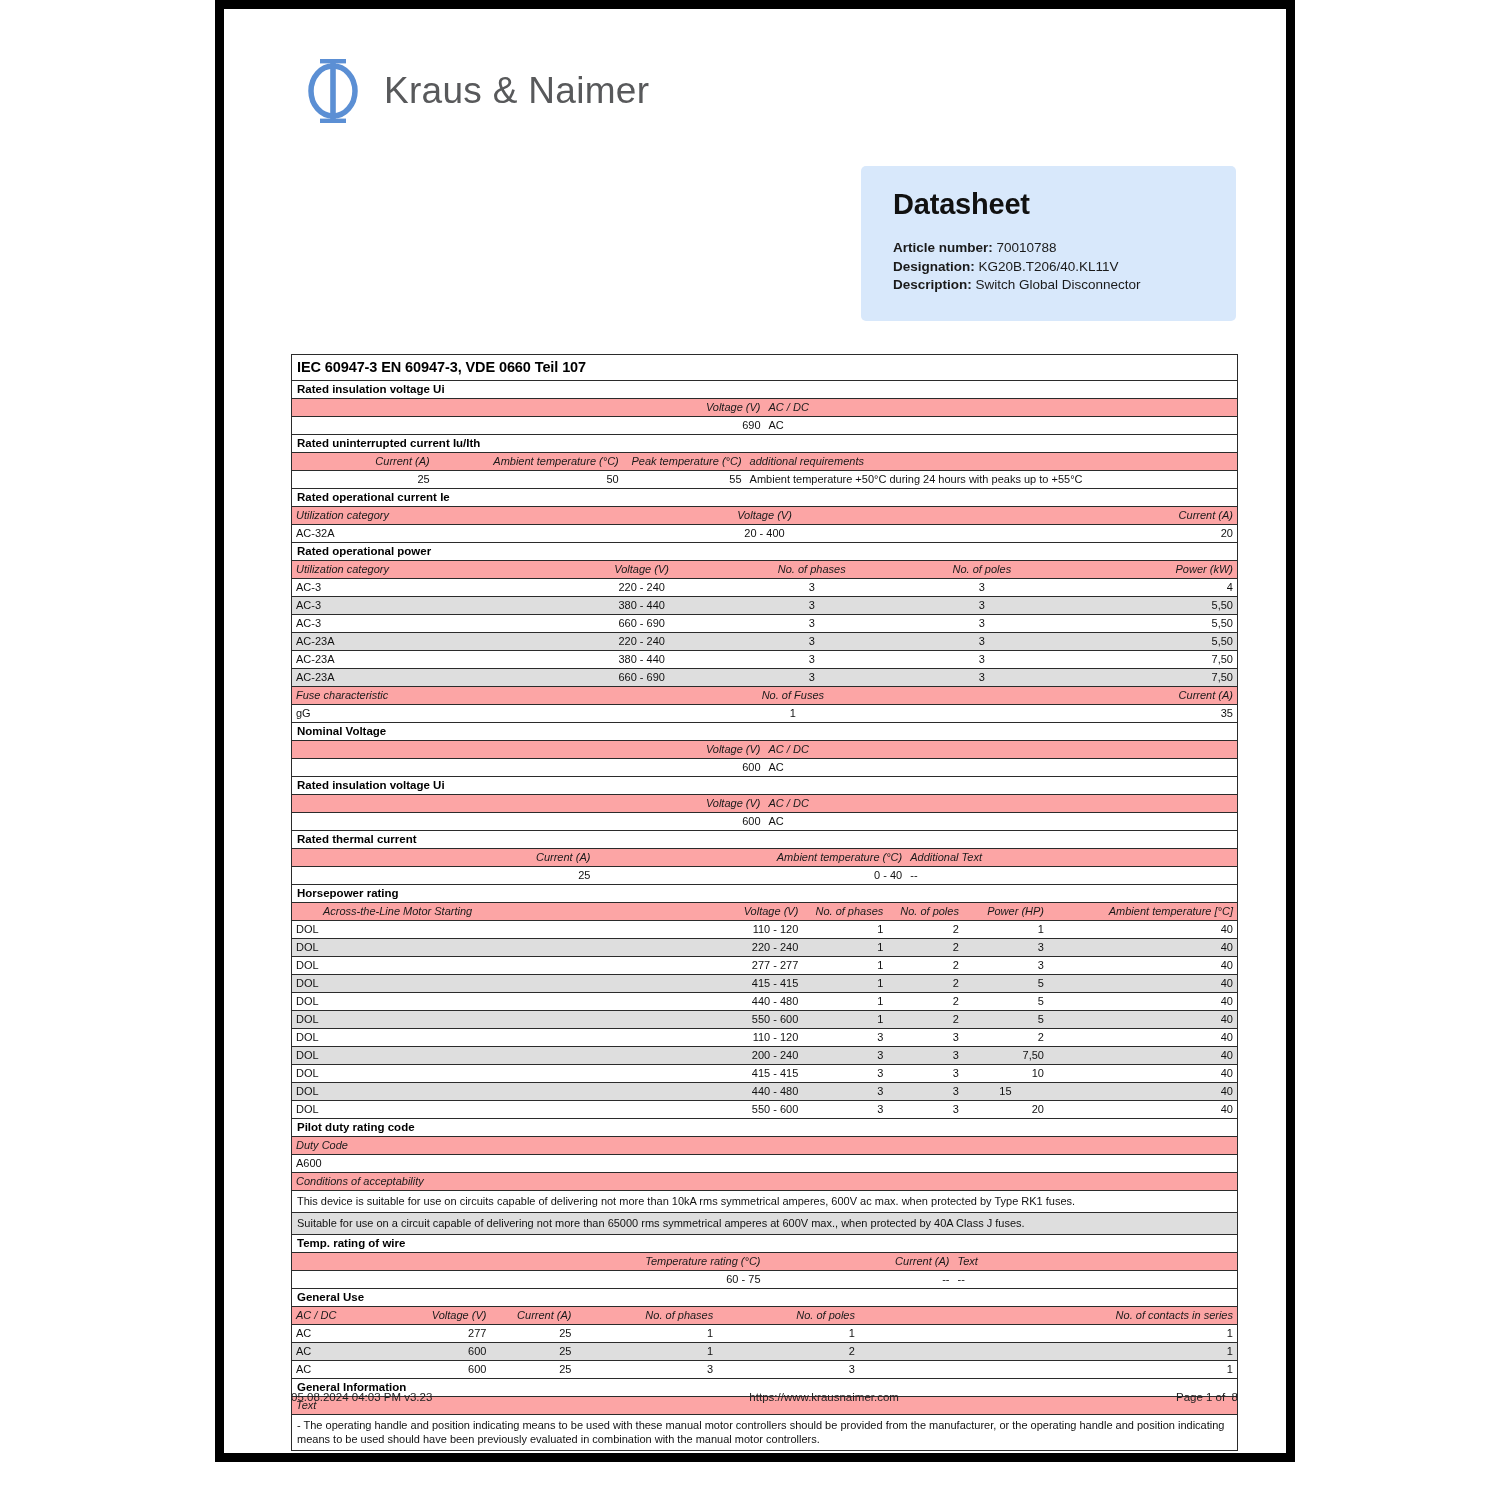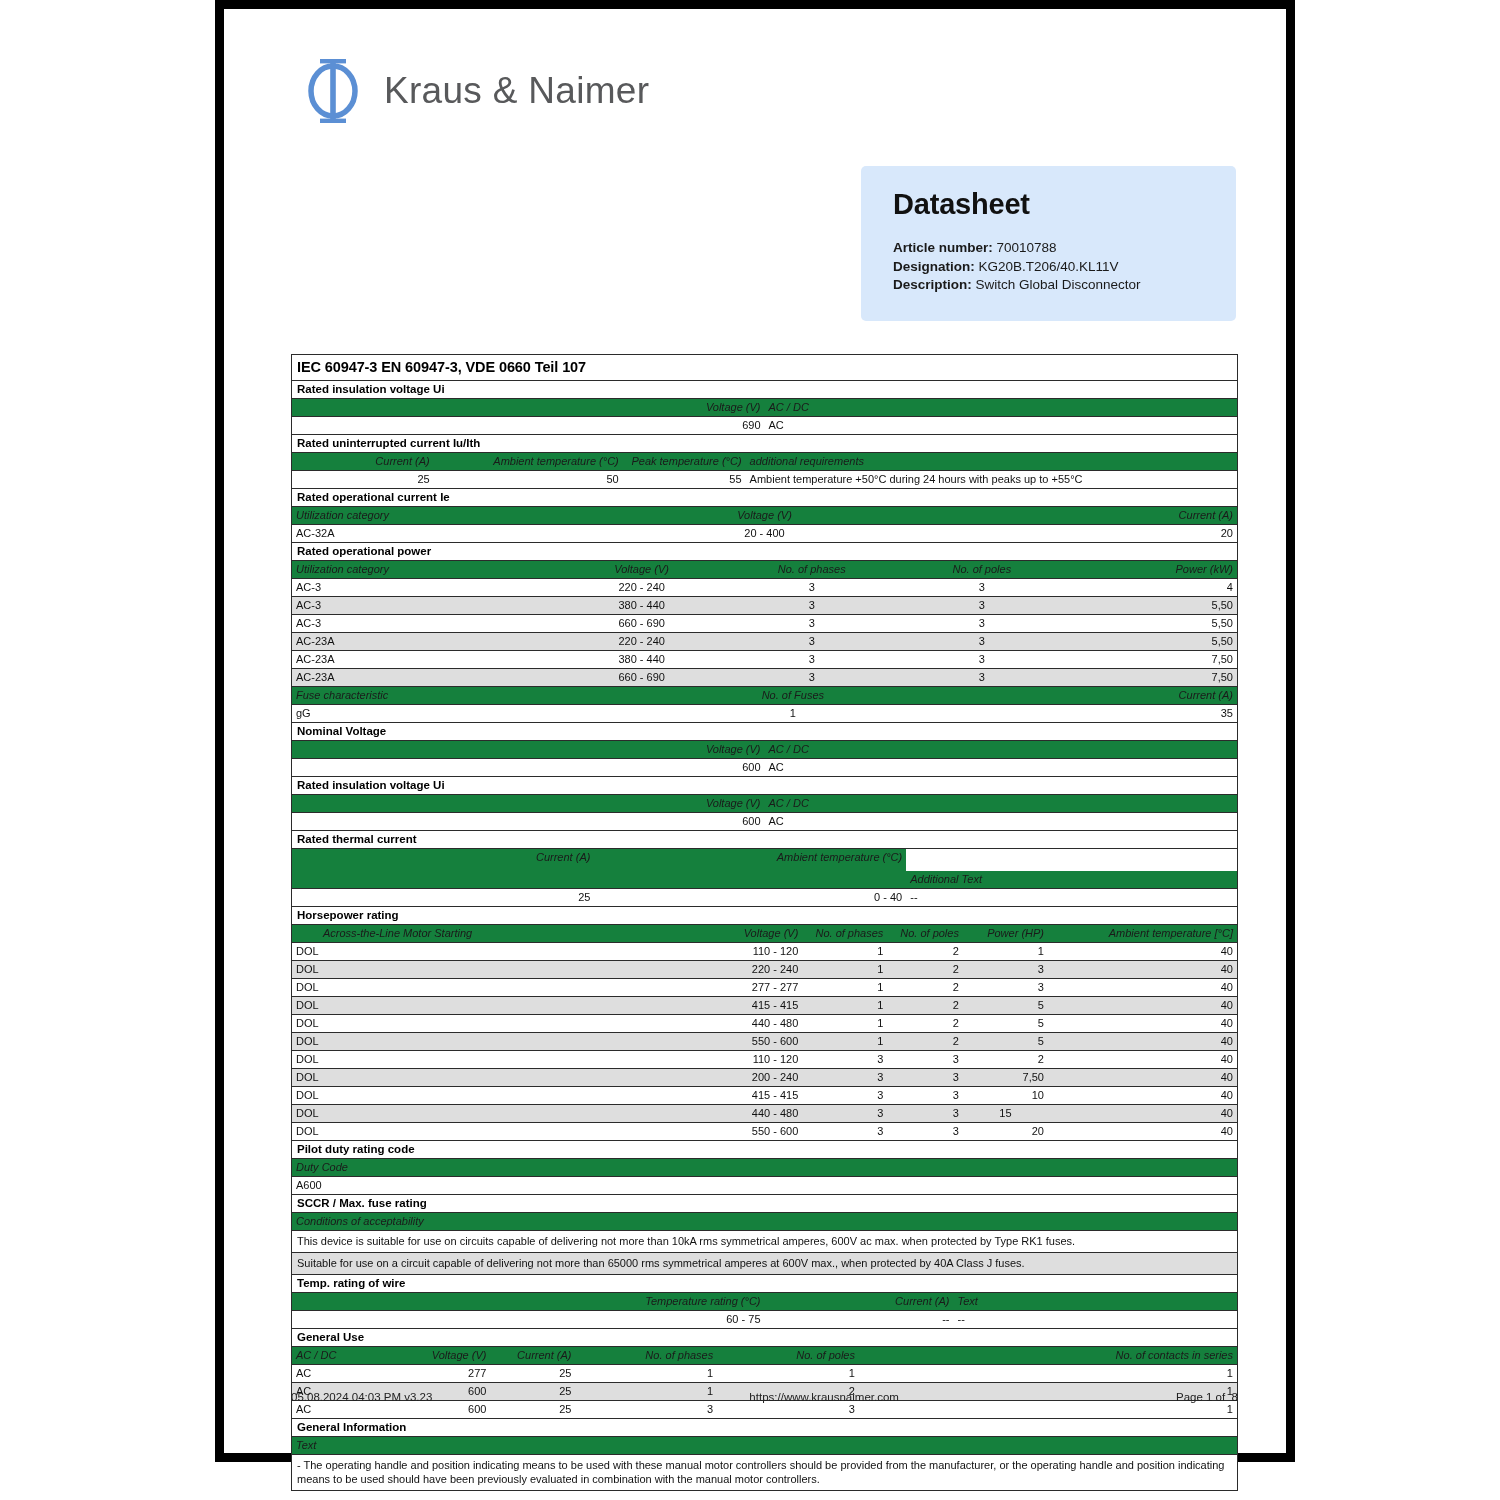--- a/index.html
+++ b/index.html
@@ -106,21 +106,21 @@
     font-weight: bold;
     color: #000;
     padding: 2px 5px 3px 5px;
     background: #fff;
     border-bottom: 1px solid #2b2b2b;
   }
   .col-head {
     font-size: 11px;
     font-style: italic;
     color: #1a1a1a;
-    background: #15803d;
+    background: #fca5a5;
     padding: 2px 4px 3px 4px;
     box-sizing: border-box;
     white-space: nowrap;
     overflow: hidden;
   }
   .cell {
     font-size: 11px;
     color: #111;
     padding: 2px 4px 3px 4px;
     box-sizing: border-box;
@@ -301,21 +301,21 @@
           <div class="col-head ta-l" style="width: 50%;">AC / DC</div>
         </div>
         <div class="row data-row">
           <div class="cell ta-r" style="width: 50%;">600</div>
           <div class="cell ta-l" style="width: 50%;">AC</div>
         </div>
         <div class="sec-head">Rated thermal current</div>
         <div class="row">
           <div class="col-head ta-r" style="width: 32%;">Current (A)</div>
           <div class="col-head ta-r" style="width: 33%;">Ambient temperature (°C)</div>
-          <div class="col-head ta-l" style="width: 35%; margin-top: 22px;">Additional Text</div>
+          <div class="col-head ta-l" style="width: 35%;">Additional Text</div>
         </div>
         <div class="row data-row">
           <div class="cell ta-r" style="width: 32%;">25</div>
           <div class="cell ta-r" style="width: 33%;">0 - 40</div>
           <div class="cell ta-l" style="width: 35%;">--</div>
         </div>
         <div class="sec-head">Horsepower rating</div>
         <div class="row">
           <div class="col-head ta-l" style="width: 45%; padding-left: 31px;">Across-the-Line Motor Starting</div>
           <div class="col-head ta-r" style="width: 9%;">Voltage (V)</div>
@@ -412,21 +412,20 @@
           <div class="cell ta-r" style="width: 9%;">20</div>
           <div class="cell ta-r" style="width: 20%;">40</div>
         </div>
         <div class="sec-head">Pilot duty rating code</div>
         <div class="row">
           <div class="col-head ta-l" style="width: 100%;">Duty Code</div>
         </div>
         <div class="row data-row">
           <div class="cell ta-l" style="width: 100%;">A600</div>
         </div>
-        <div class="sec-head">SCCR / Max. fuse rating</div>
         <div class="row">
           <div class="col-head ta-l" style="width: 100%;">Conditions of acceptability</div>
         </div>
         <div class="row">
           <div class="text-block wrap">This device is suitable for use on circuits capable of delivering not more than 10kA rms symmetrical amperes, 600V ac max. when protected by Type RK1 fuses.</div>
         </div>
         <div class="row">
           <div class="text-block wrap grey">Suitable for use on a circuit capable of delivering not more than 65000 rms symmetrical amperes at 600V max., when protected by 40A Class J fuses.</div>
         </div>
         <div class="sec-head">Temp. rating of wire</div>

